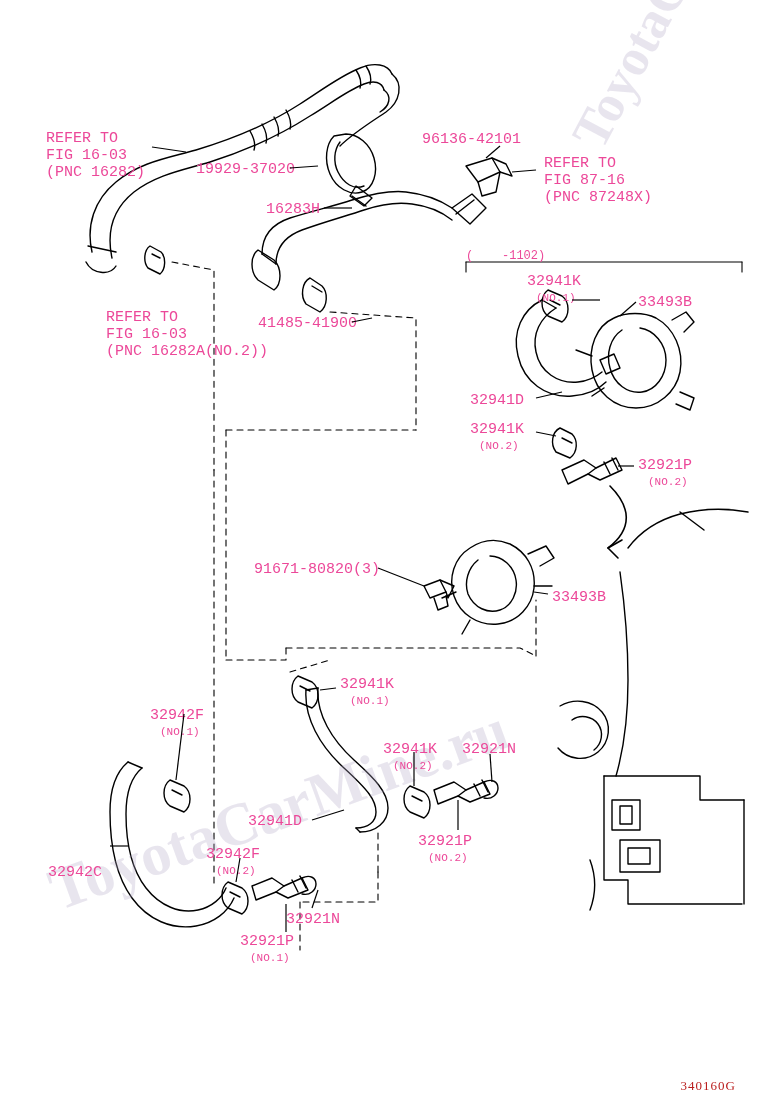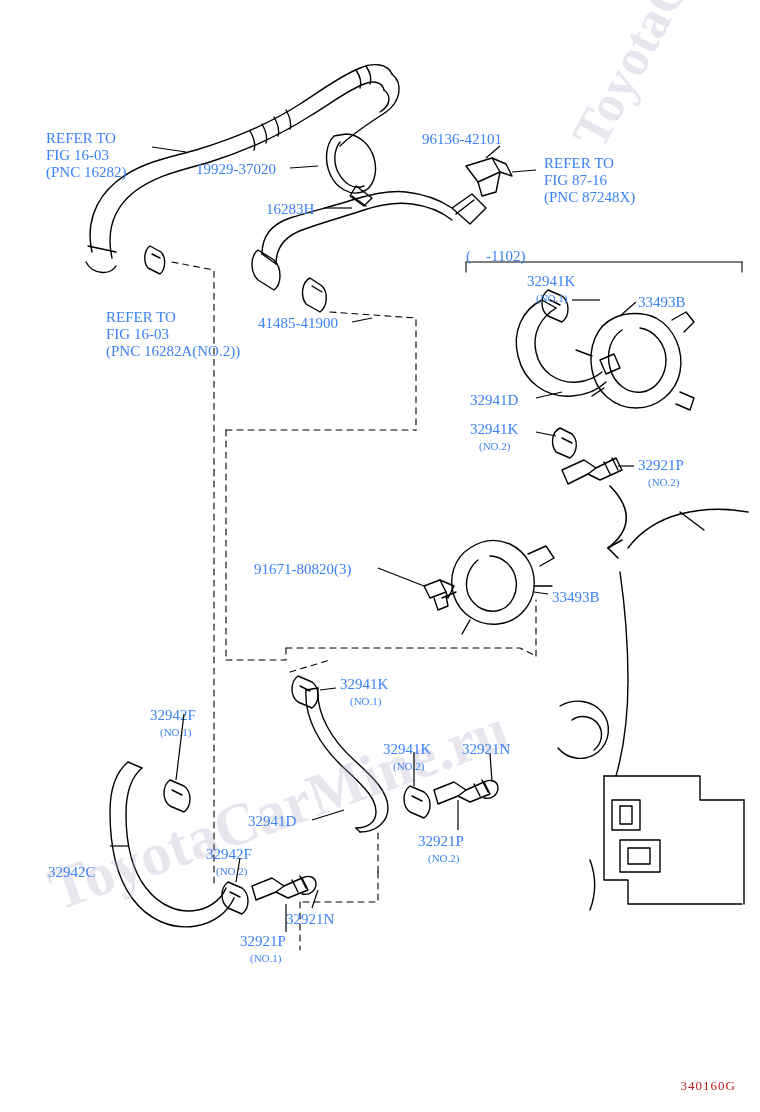--- a/index.html
+++ b/index.html
@@ -40,33 +40,33 @@
   }
   #wm-side {
     left: 560px;
     top: 130px;
     font-size: 52px;
     transform: rotate(-62deg);
     transform-origin: left top;
   }
   .lbl {
     position: absolute;
-    font-family: Liberation Serif, serif;
+    font-family: Liberation Mono, monospace;
     font-size: 15px;
-    color: #3b82f6;
+    color: #ec4899;
     white-space: pre;
     line-height: 17px;
     letter-spacing: 0px;
   }
   .lbl.small {
     font-size: 11px;
     line-height: 13px;
   }
   .lbl.tiny {
-    font-size: 15px;
+    font-size: 12px;
     line-height: 14px;
   }
   #footer-code {
     position: absolute;
     right: 24px;
     bottom: 18px;
     font-size: 13px;
     font-family: Liberation Serif, serif;
     color: #b91c1c;
     letter-spacing: 1px;

